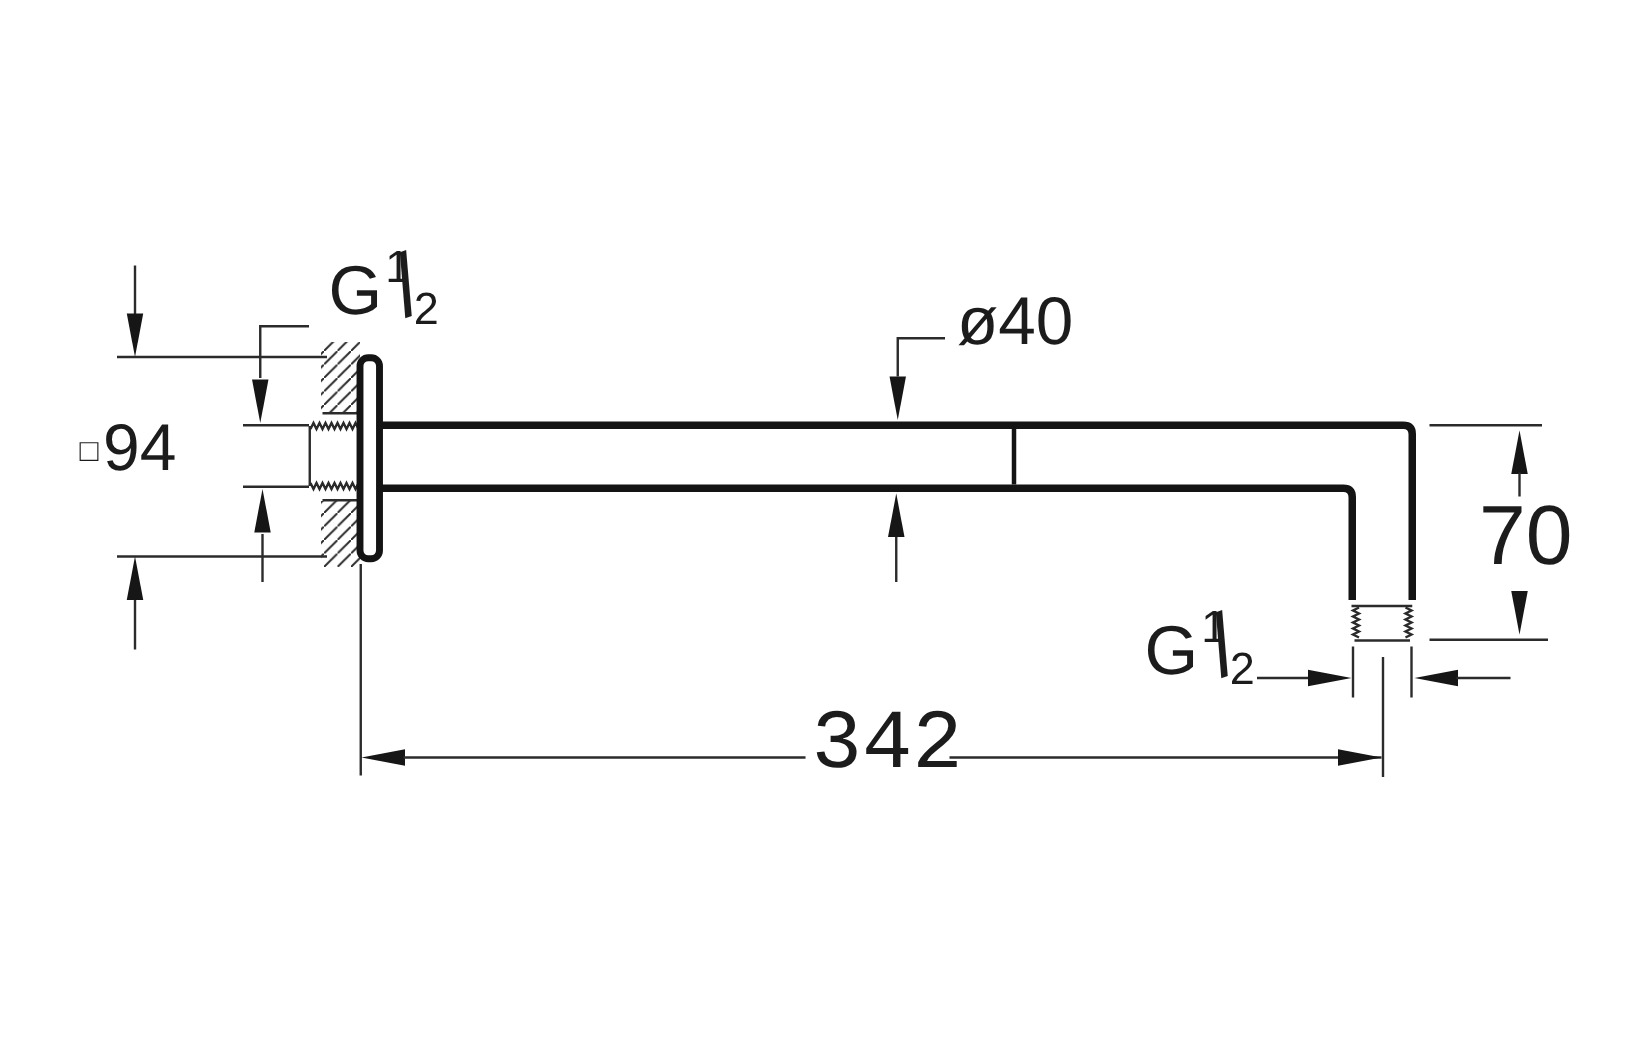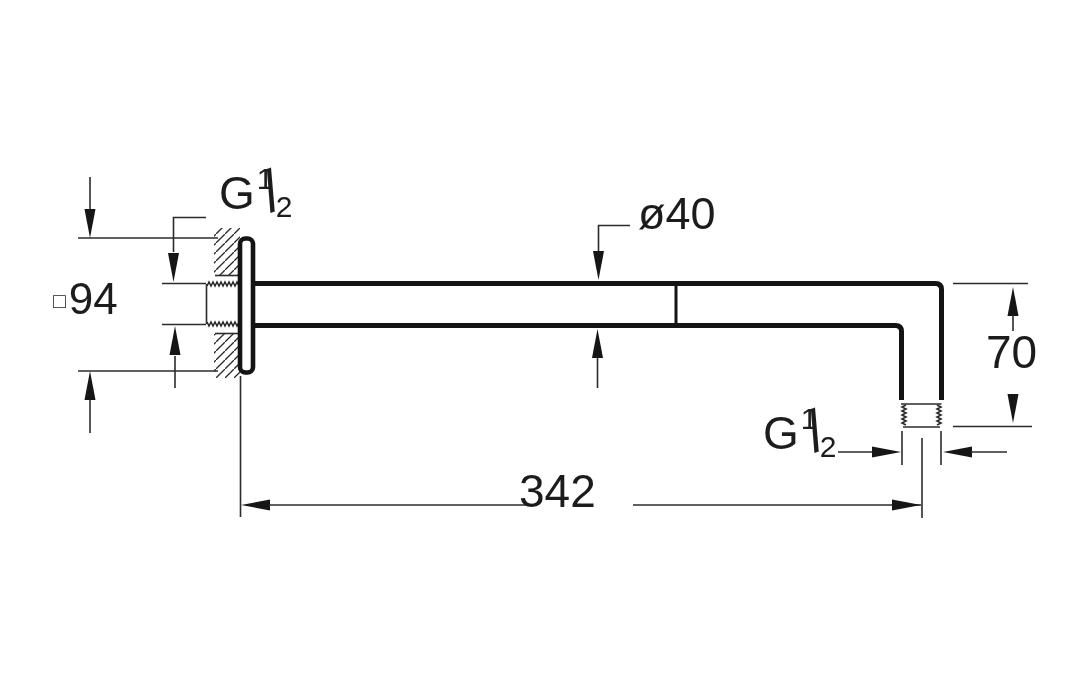--- a/index.html
+++ b/index.html
@@ -6,21 +6,21 @@
   .stage{
     position:relative;width:1091px;height:700px;background:#ffffff;overflow:hidden;
     font-family:"Liberation Sans","DejaVu Sans",sans-serif;color:#1c1c1c;
   }
   .stage svg{position:absolute;left:0;top:0;}
   .thin{stroke:#2b2b2b;stroke-width:1.6;fill:none;}
   .thick{stroke:#141414;stroke-width:5;fill:none;}
   .joint{stroke:#141414;stroke-width:3;fill:none;}
   .ah{fill:#161616;stroke:none;}
   .label{position:absolute;line-height:1;white-space:nowrap;color:#1c1c1c;}
-  .num-label{font-size:46px;letter-spacing:0px;}
+  .num-label{font-size:56px;letter-spacing:0px;}
   .dia-label{font-size:45px;}
   .sq-label{font-size:44px;display:flex;align-items:center;}
   .sq-glyph{font-size:21px;margin-right:3px;position:relative;top:1px;}
   .thread-label{display:flex;align-items:flex-start;font-size:46px;}
   .frac{position:relative;width:40px;height:54px;margin-left:1px;}
   .fnum{position:absolute;left:1px;top:-6px;font-size:30px;}
   .fslash{position:absolute;left:7px;top:-8px;font-size:58px;font-weight:300;
           transform:rotate(-20deg);transform-origin:50% 50%;}
   .fden{position:absolute;left:20px;top:22px;font-size:30px;}
 </style>
@@ -140,15 +140,15 @@
 
   <div class="label thread-label" style="left:763px;top:410px;">
     <span>G</span>
     <span class="frac">
       <span class="fnum">1</span>
       <span class="fslash">/</span>
       <span class="fden">2</span>
     </span>
   </div>
 
-  <div class="label num-label" style="left:519px;top:468px;">342</div>
+  <div class="label num-label" style="left:541px;top:468px;font-family:Liberation Mono, monospace;">342</div>
 
 </div>
 
 </body></html>

